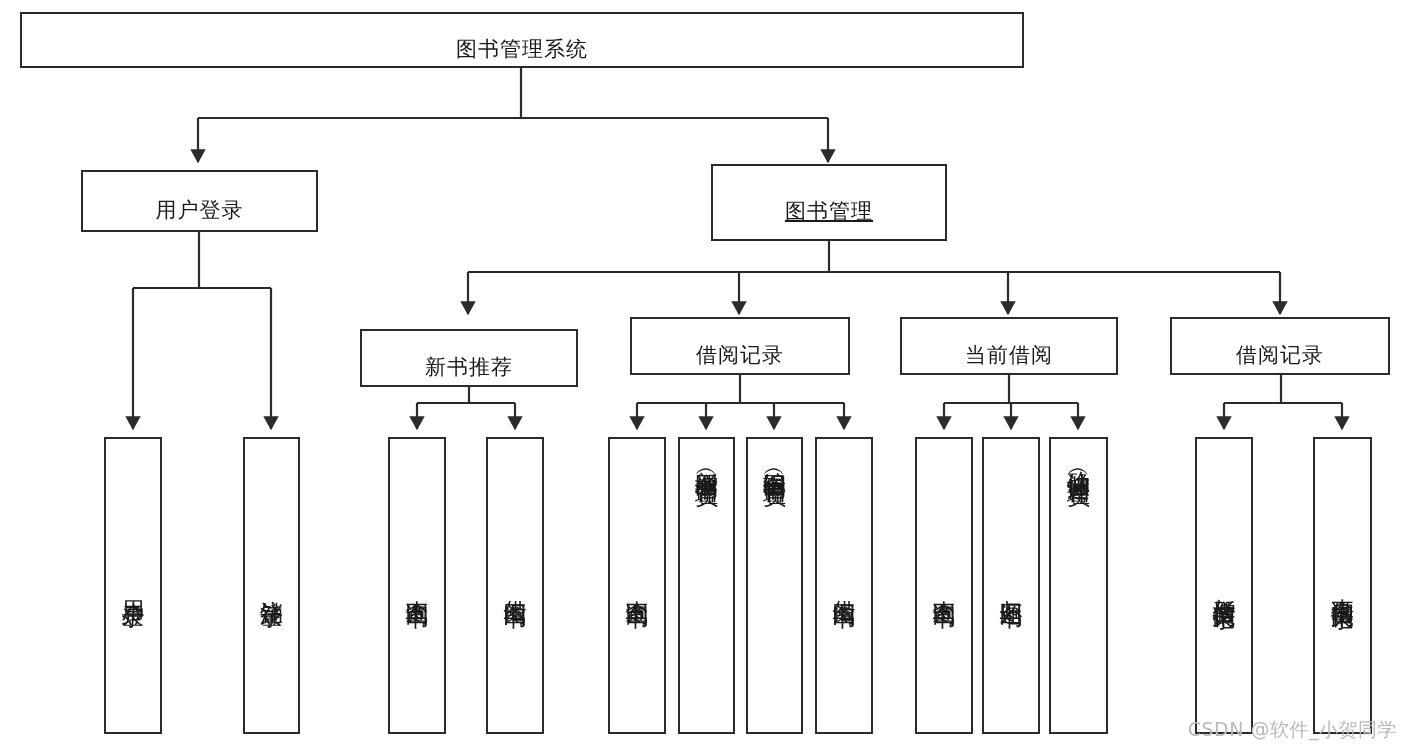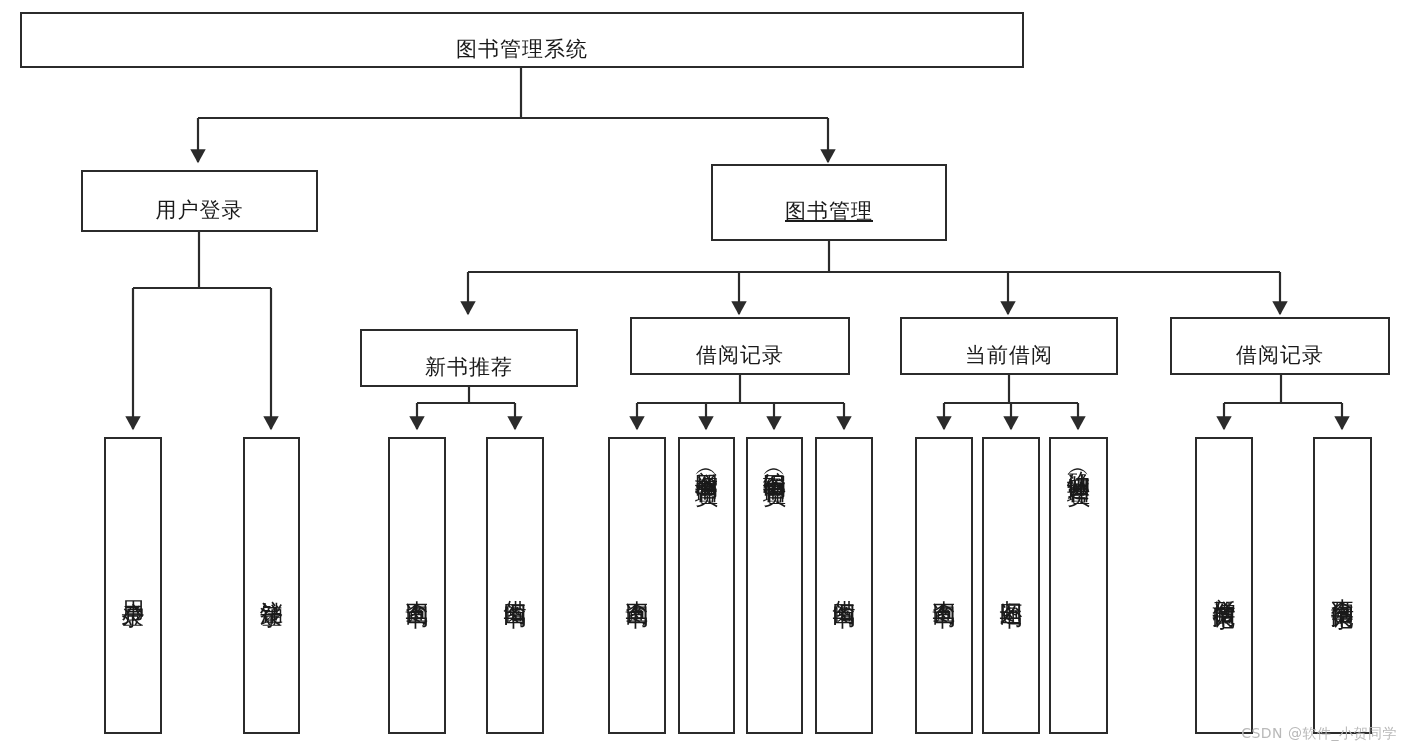--- a/index.html
+++ b/index.html
@@ -70,21 +70,21 @@
     margin-bottom: auto;
   }
   .node.vert.center {
     align-items: center;
     padding-top: 0;
   }
   .watermark {
     position: absolute;
     right: 8px;
     bottom: 4px;
-    font-size: 14px;
+    font-size: 19px;
     color: #b9b9b9;
     letter-spacing: 0.5px;
     white-space: nowrap;
     font-family: "DejaVu Sans", "Liberation Sans", sans-serif;
   }
 </style>
 </head>
 <body>
 
 <div id="canvas">

